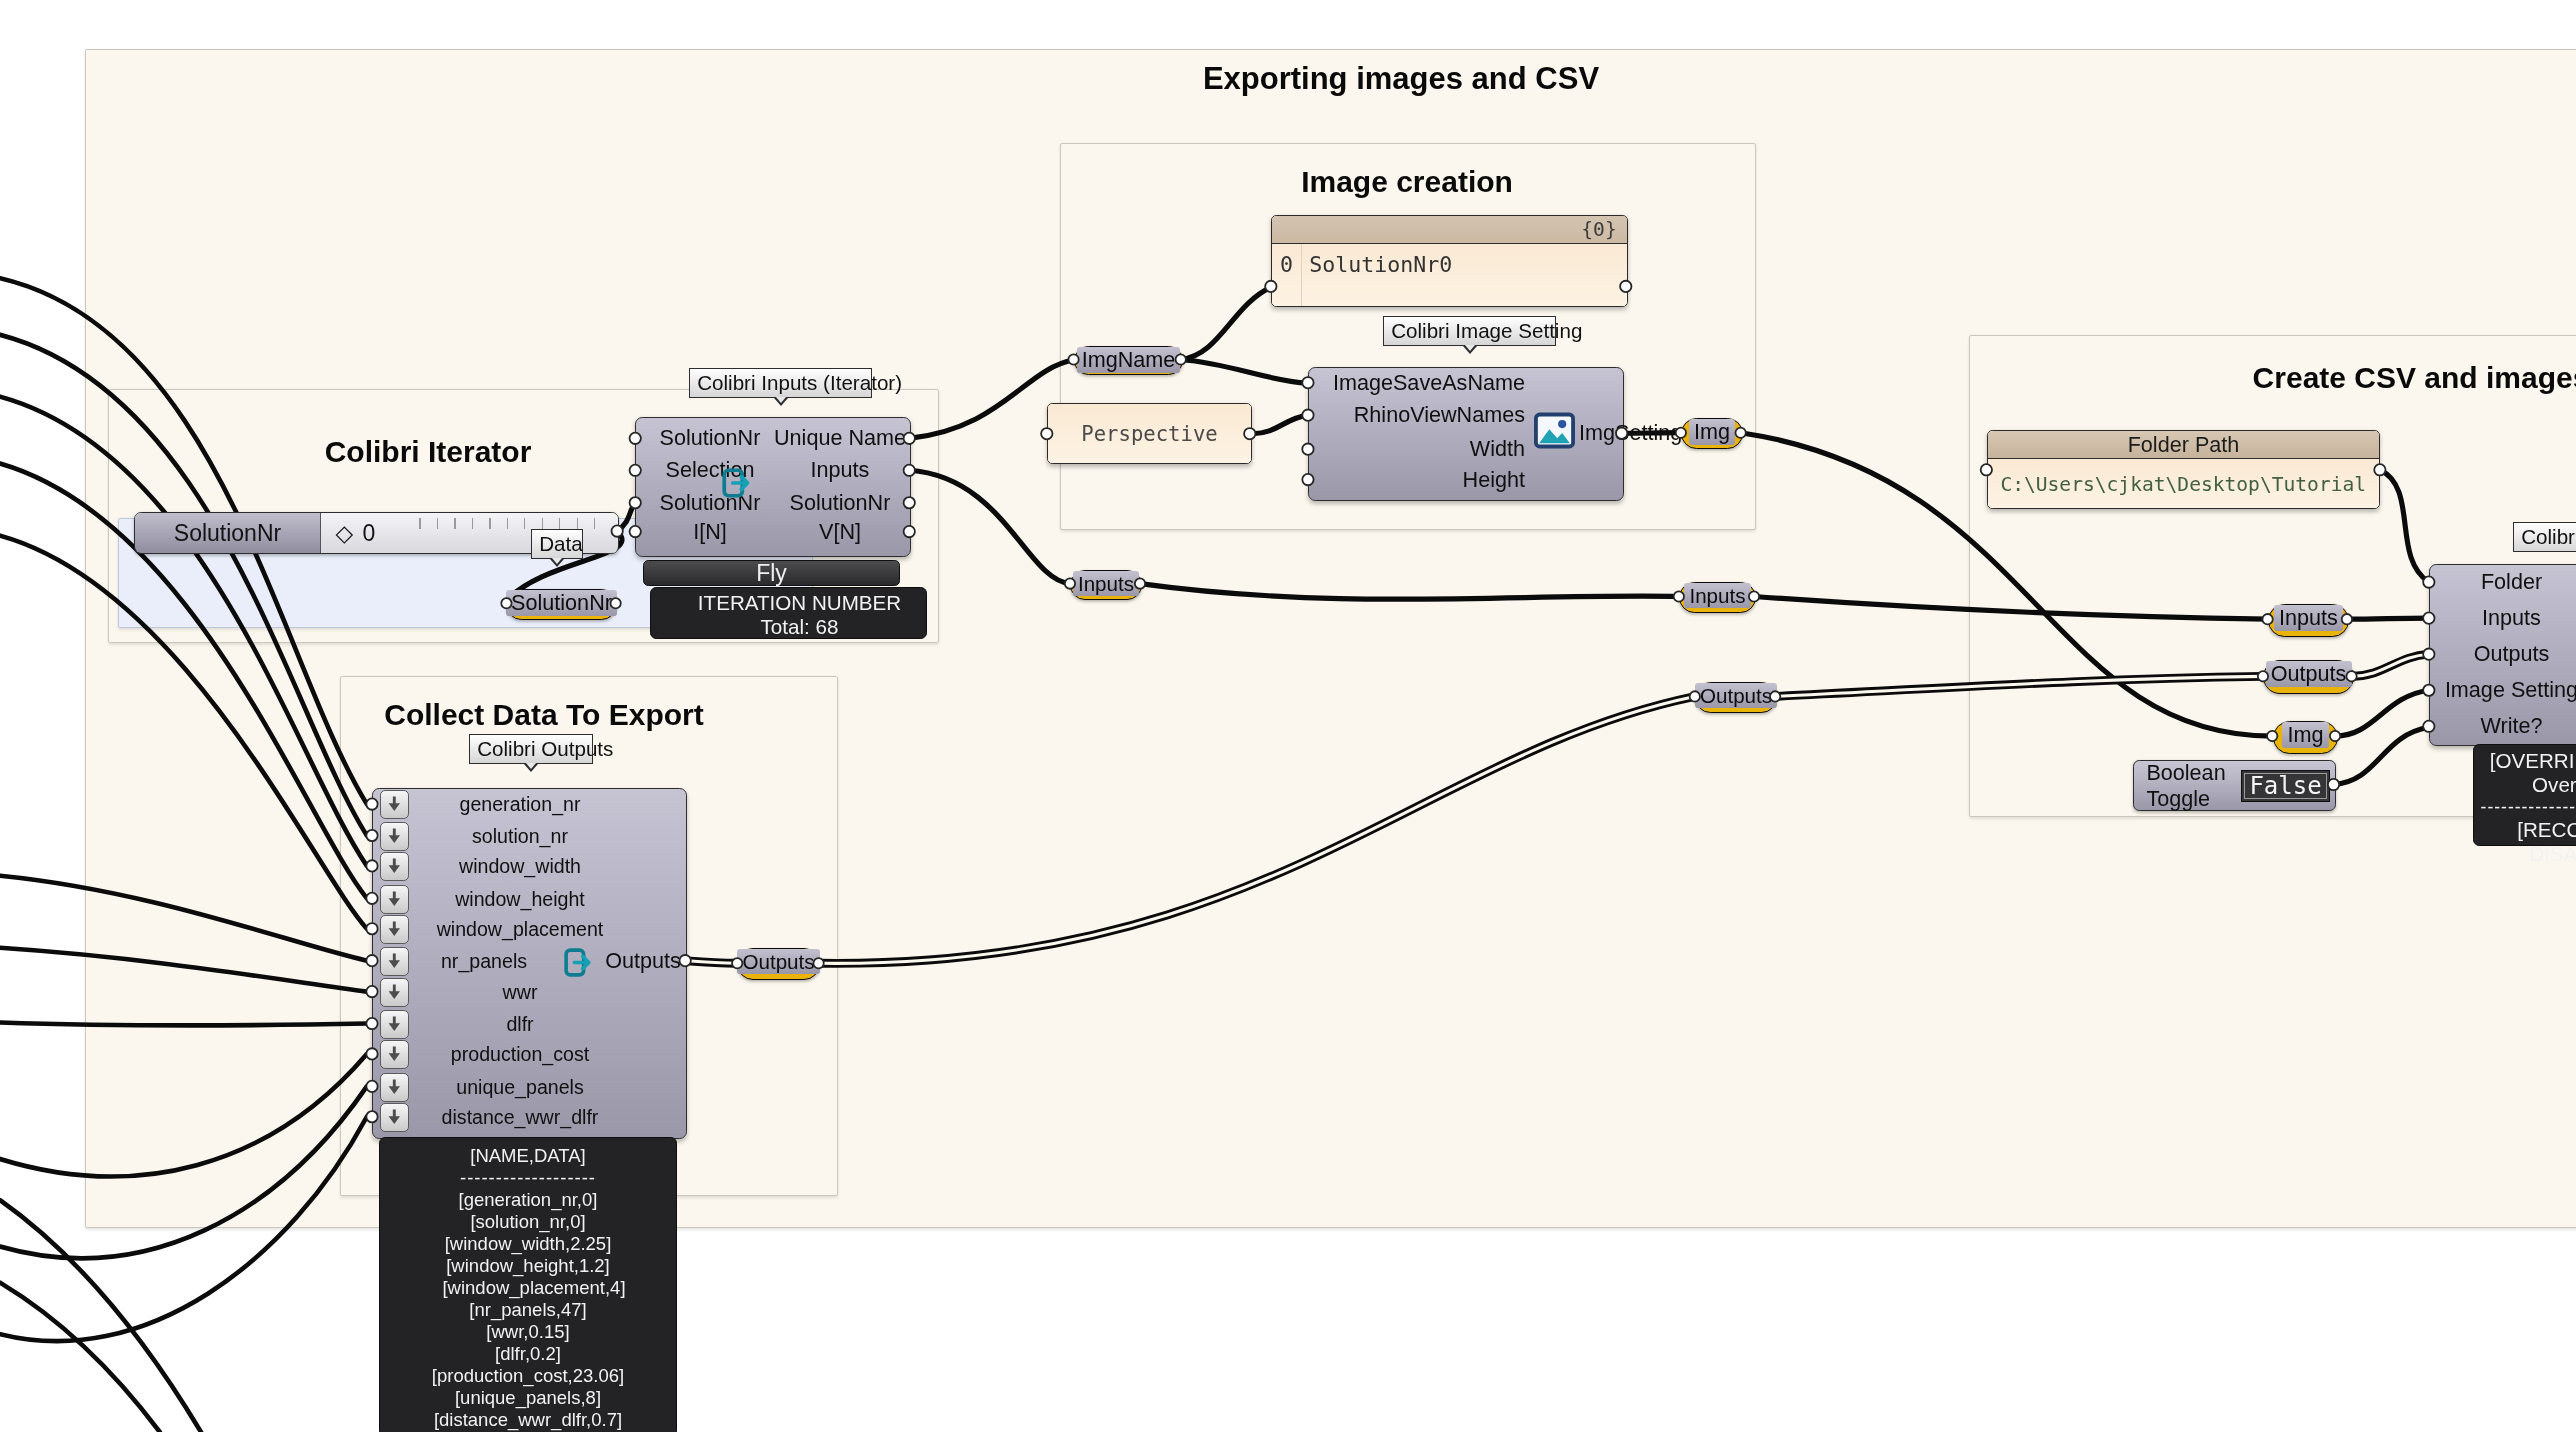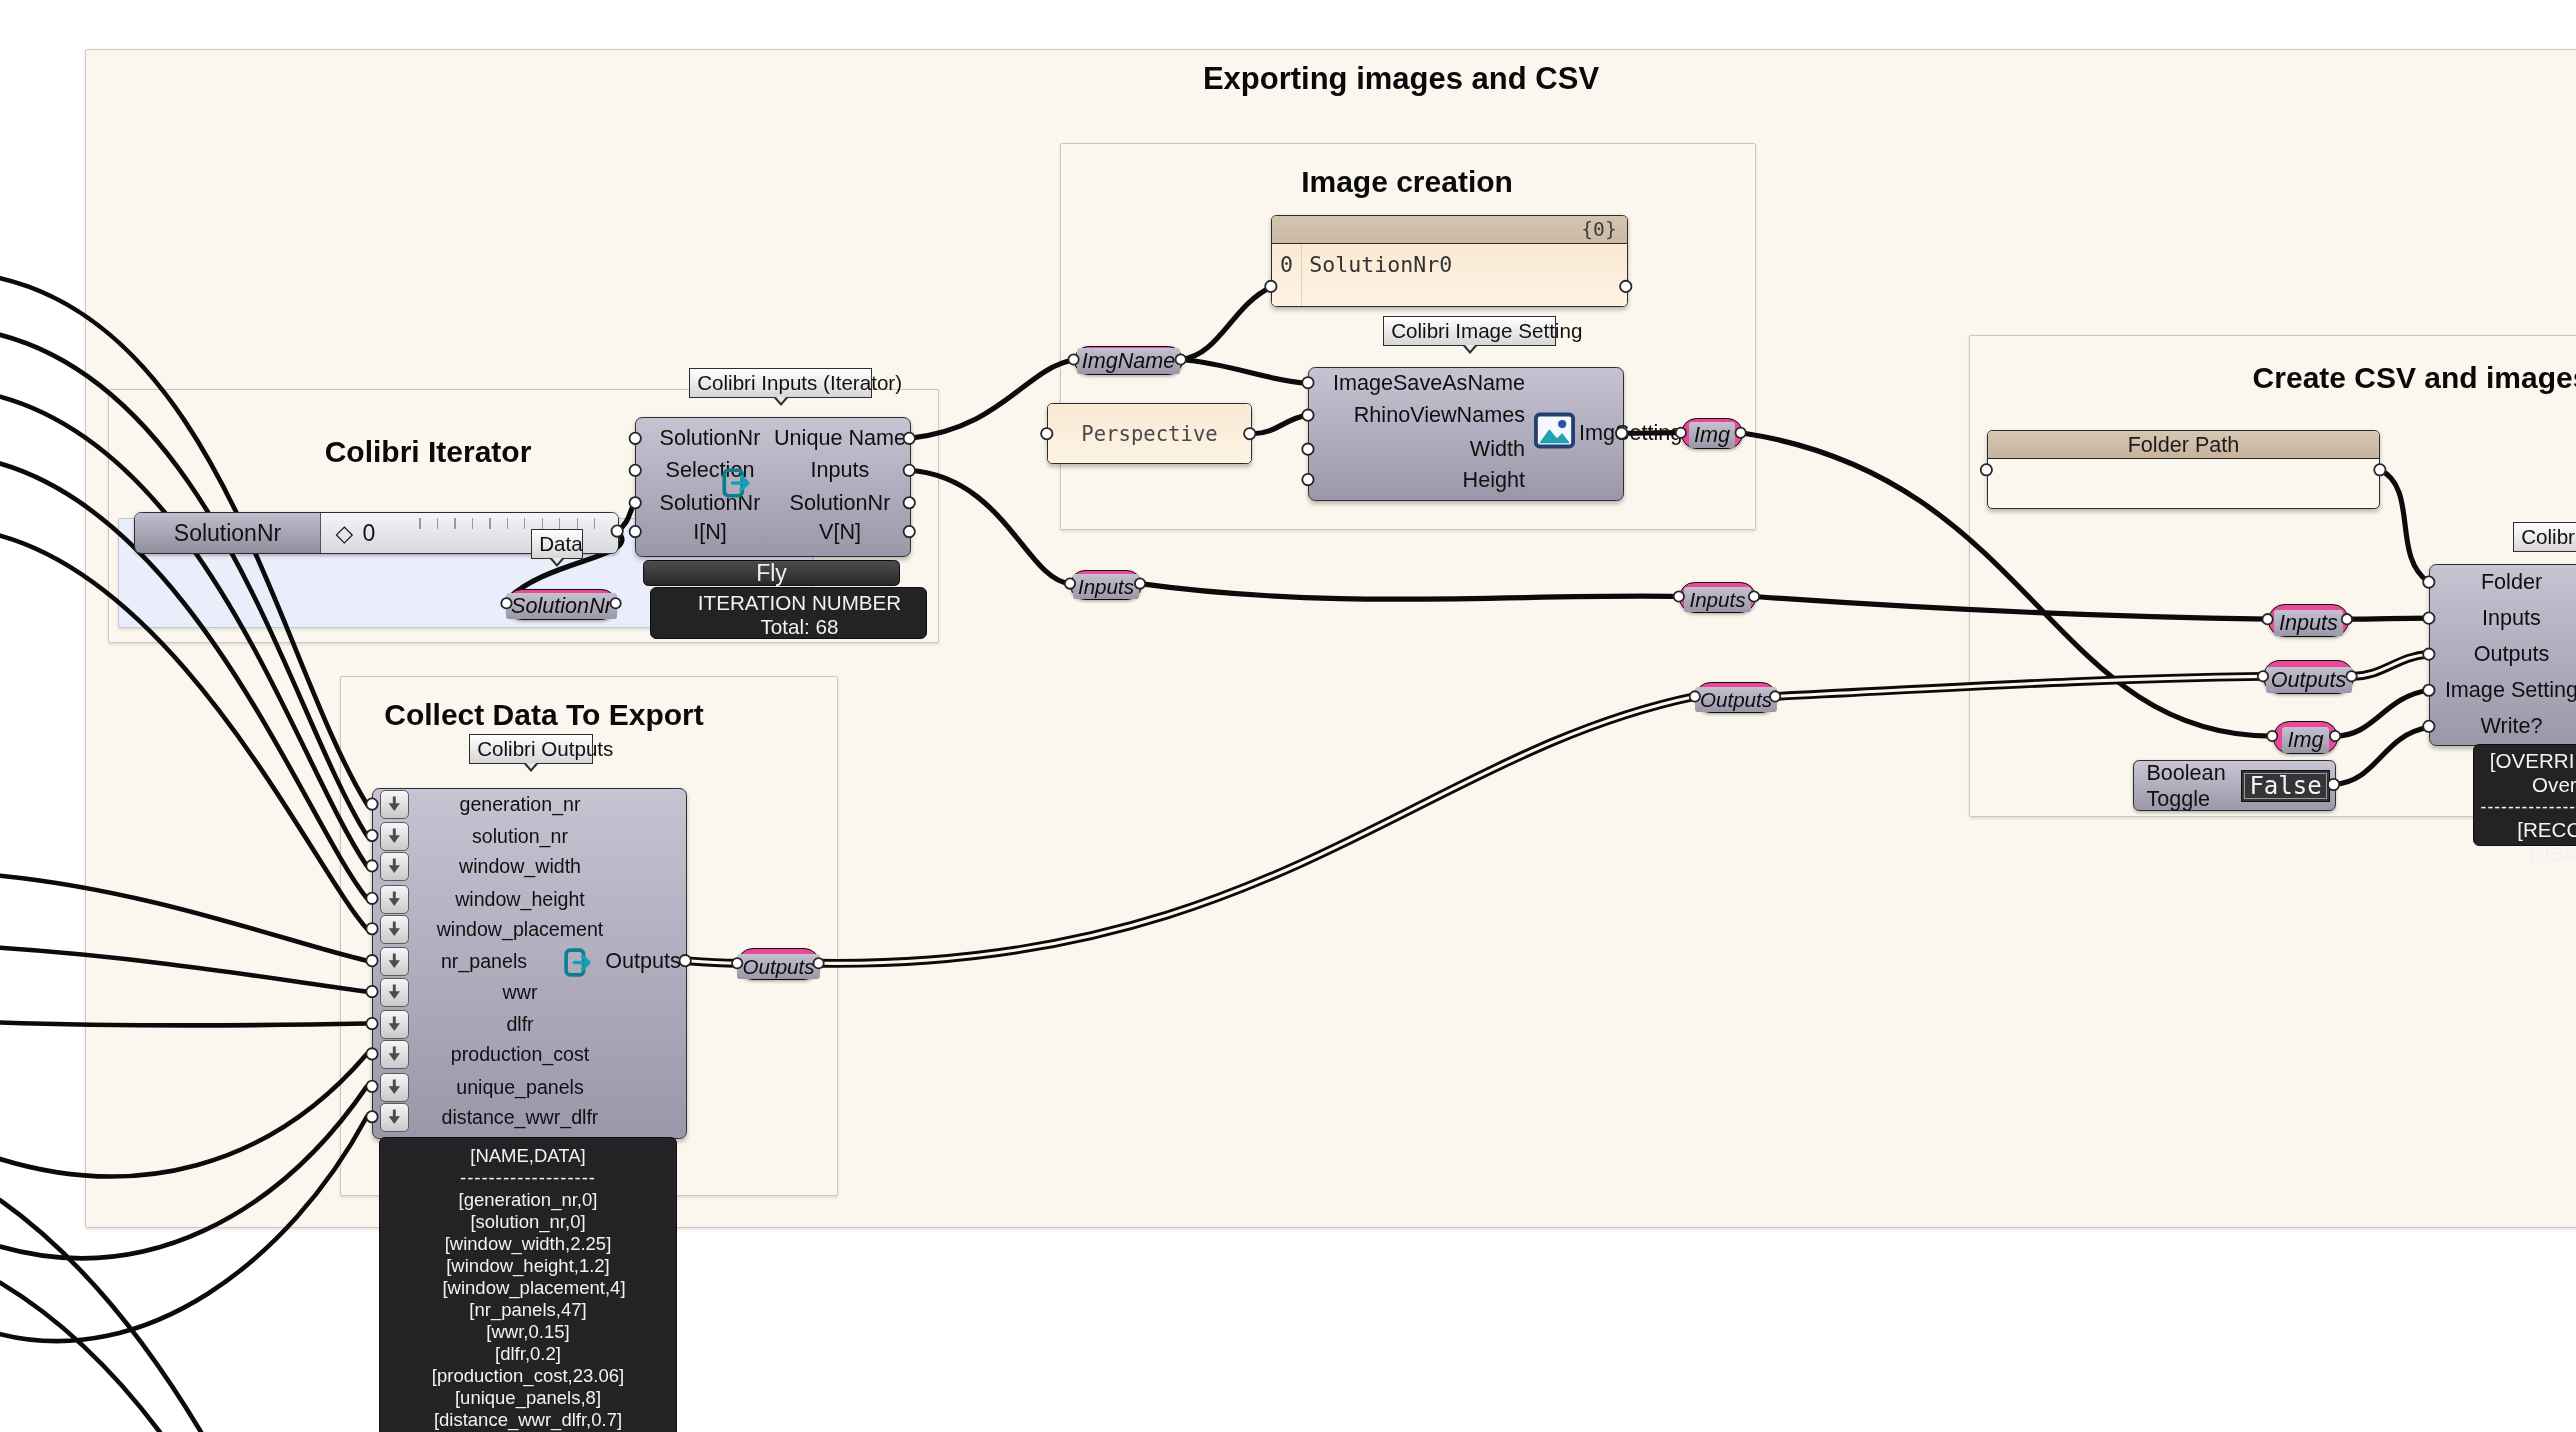--- a/index.html
+++ b/index.html
@@ -20,22 +20,22 @@
         border-radius:7.2px;z-index:4;box-shadow:0 2.1px 4.1px rgba(0,0,0,.25);}
   .rowlabel{position:absolute;transform:translateY(-50%);font-size:21.6px;white-space:nowrap;z-index:5;color:#101010;}
   .blackpanel{position:absolute;background:#232225;border:1.5px solid #0e0e0e;border-radius:6.2px;
               color:#f2f2f2;text-align:center;z-index:4;}
   .tooltip{position:absolute;background:linear-gradient(#ffffff,#d6d6d6);border:1.5px solid #2d2d30;
            text-align:center;font-size:20.6px;white-space:nowrap;z-index:5;padding:2.1px 7.2px;}
   .tooltip:before{content:"";position:absolute;left:50%;bottom:-15.5px;transform:translateX(-50%);
            border:7.7px solid transparent;border-top:8.2px solid #2d2d30;}
   .tooltip:after{content:"";position:absolute;left:50%;bottom:-11.3px;transform:translateX(-50%);
            border:5.7px solid transparent;border-top:6.2px solid #e8e8e8;}
-  .relay{position:absolute;background:#ec4899;border:1.5px solid #0d0d0d;border-radius:17.5px;
-         z-index:4;display:flex;align-items:flex-end;justify-content:center;box-shadow:0 1.5px 3.1px rgba(0,0,0,.3);font-style:italic;}
+  .relay{position:absolute;background:#eab308;border:1.5px solid #0d0d0d;border-radius:17.5px;
+         z-index:4;display:flex;align-items:flex-start;justify-content:center;box-shadow:0 1.5px 3.1px rgba(0,0,0,.3);}
   .relay-inner{background:linear-gradient(#c3c0cf,#9a97a9);border-radius:3.1px;padding:0.5px 5.2px;
          font-size:21.6px;white-space:nowrap;color:#0d0d0d;line-height:1.15;}
   .panel{position:absolute;border:1.5px solid #2b2b2b;border-radius:5.2px;z-index:4;overflow:hidden;
          box-shadow:0 2.1px 4.1px rgba(0,0,0,.25);}
   .panel-header{background:linear-gradient(#d7c7b2,#c6b39c);border-bottom:1.5px solid #2b2b2b;
          text-align:center;font-size:21.6px;color:#1c1c1c;}
   .panel-body{background:linear-gradient(#fae9d3,#fdf3e4);font-family:"DejaVu Sans Mono",monospace;}
   .fly-btn{position:absolute;background:linear-gradient(#4c4c4f,#2a2a2c);border:1.5px solid #0e0e0e;
          border-radius:5.2px;color:#efefef;text-align:center;font-size:23px;z-index:5;}
   .arrow-box{position:absolute;width:27px;height:27px;border:1.5px solid #5a5a5a;border-radius:5.2px;
@@ -192,20 +192,21 @@
   </div>
   <div class="relay" style="left:1679px;top:582px;width:75px;height:29px;">
     <span class="relay-inner" style="font-size:20.6px;">Inputs</span>
   </div>
   <div class="relay" style="left:1695px;top:682px;width:80px;height:29px;">
     <span class="relay-inner" style="font-size:20.6px;">Outputs</span>
   </div>
 
   <div class="panel" style="left:1987px;top:430px;width:391px;height:77px;">
     <div class="panel-header" style="height:27px;line-height:27px;">Folder Path</div>
+    <div class="panel-body mono" style="height:50px;display:flex;align-items:center;padding-left:12.4px;font-size:19.6px;color:#41603f;">C:\Users\cjkat\Desktop\Tutorial</div>
   </div>
   <div class="tooltip" style="left:2513px;top:522px;width:147px;">Colibri Aggregator</div>
 
   <div class="relay" style="left:2268px;top:604px;width:79px;height:31px;">
     <span class="relay-inner">Inputs</span>
   </div>
   <div class="relay" style="left:2263px;top:660px;width:89px;height:32px;">
     <span class="relay-inner">Outputs</span>
   </div>
   <div class="relay" style="left:2273px;top:721px;width:63px;height:31px;">

